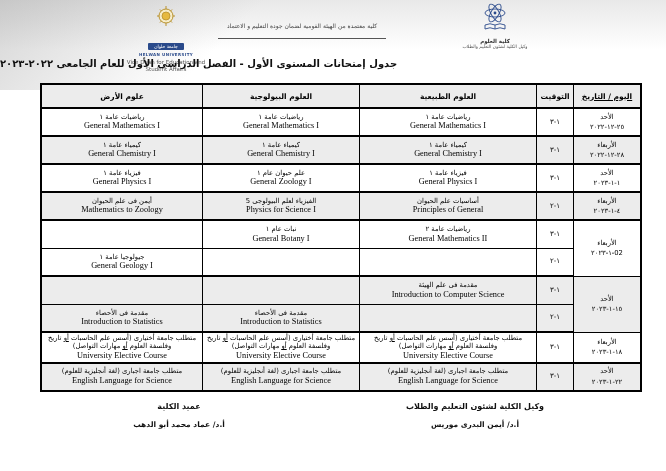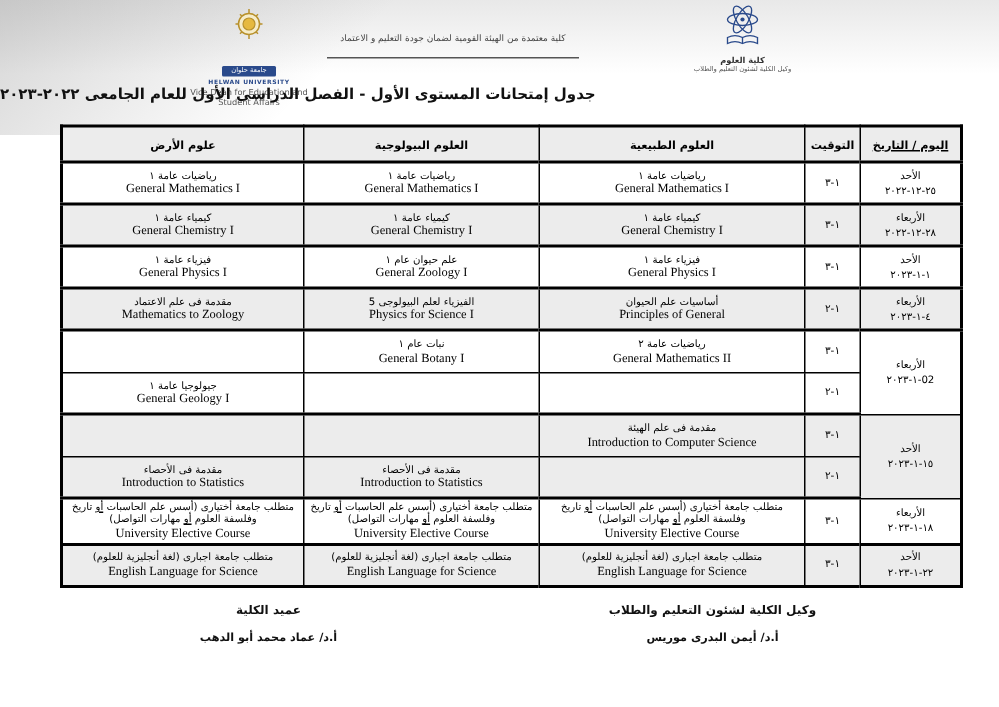--- a/index.html
+++ b/index.html
@@ -195,21 +195,21 @@
             <td class="time-cell ar">١-٢</td>
             <td class="course-cell">
               <div class="ar">أساسيات علم الحيوان</div>
               <div class="en">Principles of General</div>
             </td>
             <td class="course-cell">
               <div class="ar">الفيزياء لعلم البيولوجى 5</div>
               <div class="en">Physics for Science I</div>
             </td>
             <td class="course-cell">
-              <div class="ar">مقدمة فى علم الاعتماد</div>
+              <div class="ar">أيمن فى علم الحيوان</div>
               <div class="en">Mathematics to Zoology</div>
             </td>
           </tr>
           <tr class="">
             <td class="date-cell" rowspan="2">
               <div class="ar">الأربعاء</div>
               <div class="ar">02-١-٢٠٢٣</div>
             </td>
             <td class="time-cell ar">١-٣</td>
             <td class="course-cell">

